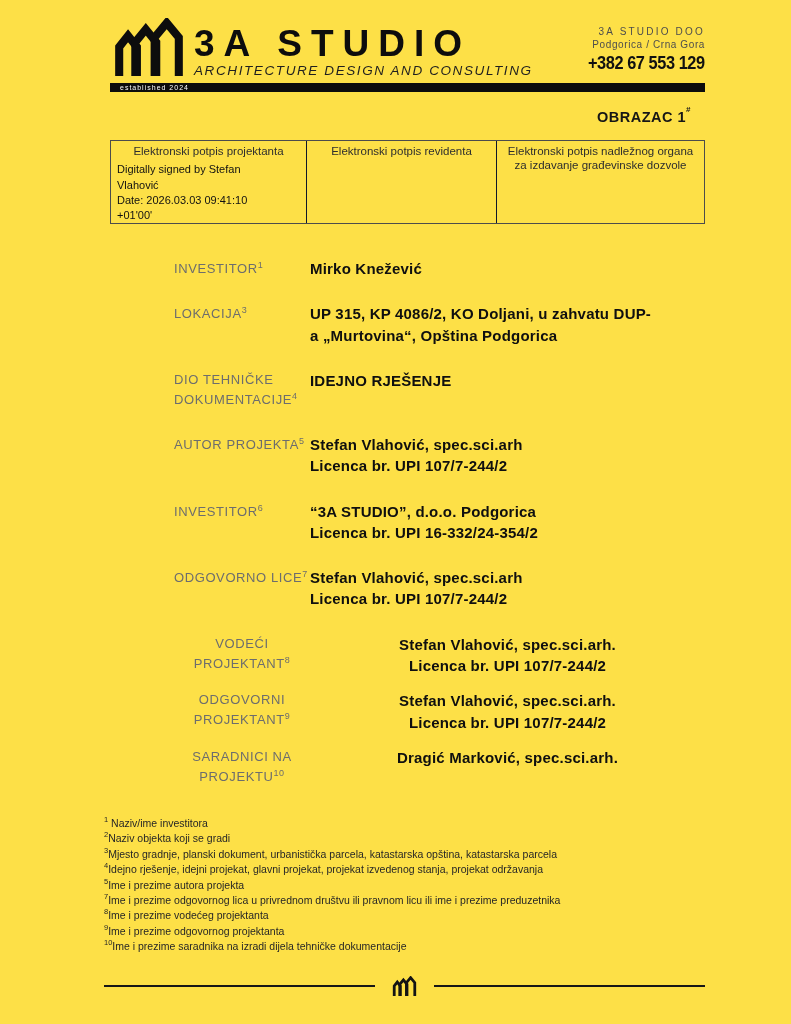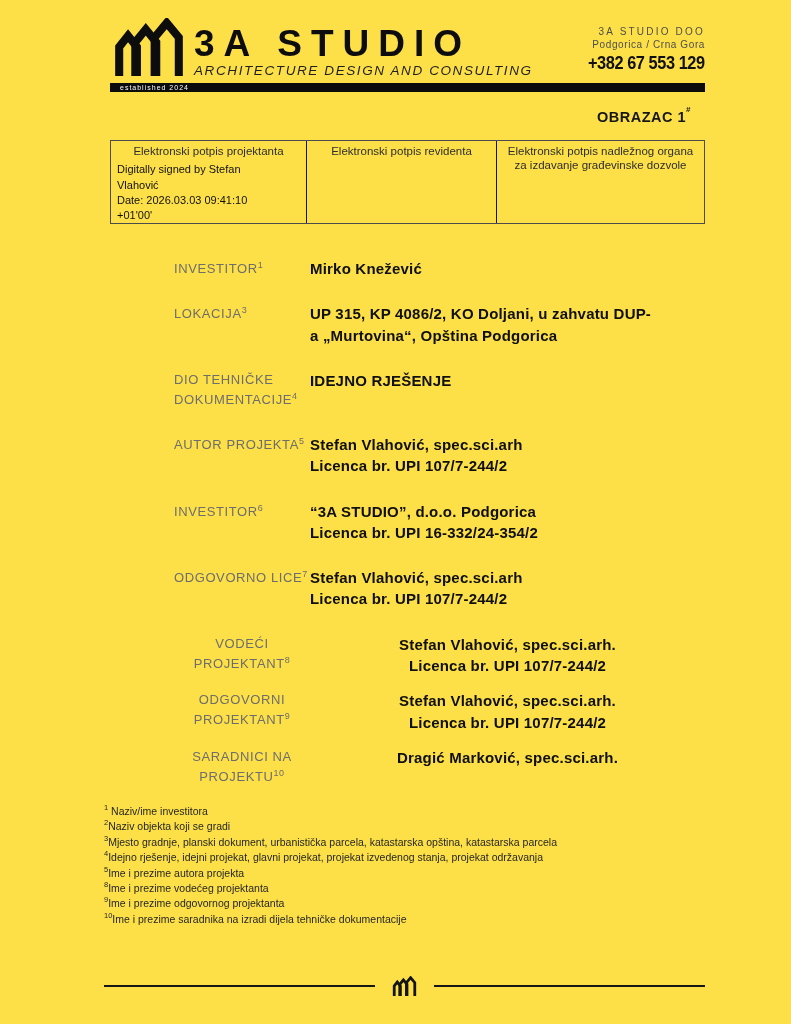--- a/index.html
+++ b/index.html
@@ -53,21 +53,21 @@
   .field-row { display:grid; grid-template-columns:152px 1fr; margin-bottom:24px; }
   .field-row.tight { margin-bottom:14px;text-align:center; }
   .field-label {
     font-size:13px; color:#6d6d6d; letter-spacing:0.6px;
     line-height:1.45; padding-top:1px;margin-left:16px;
   }
   .field-label sup { font-size:9px; color:#6d6d6d; }
   .field-value { font-size:15px; font-weight:bold; color:#0f0f0f; line-height:1.42; letter-spacing:0.2px; }
 
   
-  .footnotes { margin-top:16px; margin-left:-6px; }
+  .footnotes { margin-top:28px; margin-left:-6px; }
   .footnote { font-size:10.5px; color:#262626; line-height:1.42; }
   .footnote sup { font-size:7.5px; }
 
   
   .footer {
     position:absolute; left:104px; right:86px; bottom:28px;
     display:flex; align-items:center;
   }
   .footer-line { flex:1; border-top:2px solid #161616; }
   .footer-logo { flex:0 0 auto; padding:0 16px; display:flex; align-items:center; }
@@ -183,20 +183,21 @@
     </div>
 
   </div>
 
   <div class="footnotes">
     <div class="footnote"><sup>1</sup><span> Naziv/ime investitora</span></div>
     <div class="footnote"><sup>2</sup><span>Naziv objekta koji se gradi</span></div>
     <div class="footnote"><sup>3</sup><span>Mjesto gradnje, planski dokument, urbanistička parcela, katastarska opština, katastarska parcela</span></div>
     <div class="footnote"><sup>4</sup><span>Idejno rješenje, idejni projekat, glavni projekat, projekat izvedenog stanja, projekat održavanja</span></div>
     <div class="footnote"><sup>5</sup><span>Ime i prezime autora projekta</span></div>
+    <div class="footnote"><sup>7</sup><span>Ime i prezime odgovornog lica u privrednom društvu ili pravnom licu ili ime i prezime preduzetnika</span></div>
     <div class="footnote"><sup>8</sup><span>Ime i prezime vodećeg projektanta</span></div>
     <div class="footnote"><sup>9</sup><span>Ime i prezime odgovornog projektanta</span></div>
     <div class="footnote"><sup>10</sup><span>Ime i prezime saradnika na izradi dijela tehničke dokumentacije</span></div>
   </div>
 
   <div class="footer">
     <div class="footer-line"></div>
     <div class="footer-logo">
       <svg width="27" height="20" viewBox="0 0 96 72" fill="none" stroke="#141414" stroke-width="10">
         <path d="M11,72 L11,36 L22,22 L33,36 L33,72"></path>

